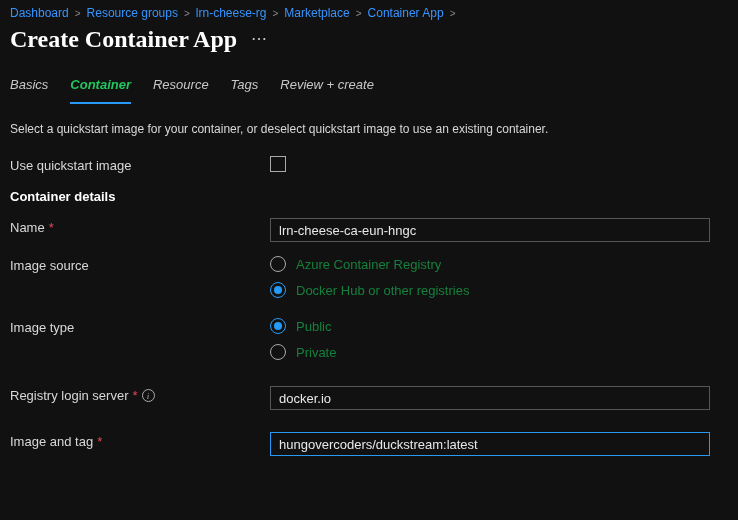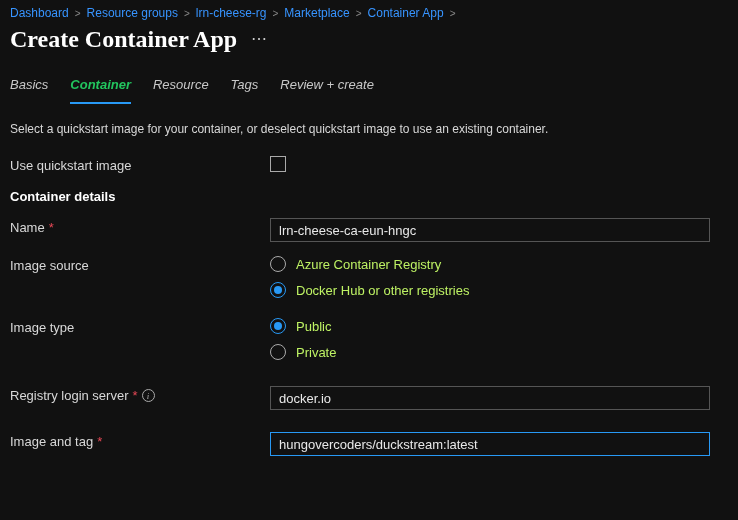--- a/index.html
+++ b/index.html
@@ -90,21 +90,21 @@
     .radio-opt { display: flex; align-items: center; gap: 10px; cursor: pointer; }
     .radio-outer {
       width: 16px; height: 16px; border-radius: 50%;
       border: 1.5px solid #aaa;
       display: flex; align-items: center; justify-content: center;
       flex-shrink: 0;
     }
     .radio-opt.selected .radio-outer { border-color: #2899f5; }
     .radio-inner { width: 8px; height: 8px; border-radius: 50%; background: transparent; }
     .radio-opt.selected .radio-inner { background: #2899f5; }
-    .radio-label { font-size: 13px; color: #bef264; }
+    .radio-label { font-size: 13px; color: #15803d; }
     .info-icon {
       width: 13px; height: 13px; border: 1px solid #aaa; border-radius: 50%;
       display: inline-flex; align-items: center; justify-content: center;
       font-size: 9px; color: #aaa; font-style: italic; font-family: serif;
       cursor: pointer; flex-shrink: 0;
     }
   </style>
 </head>
 <body>
 

